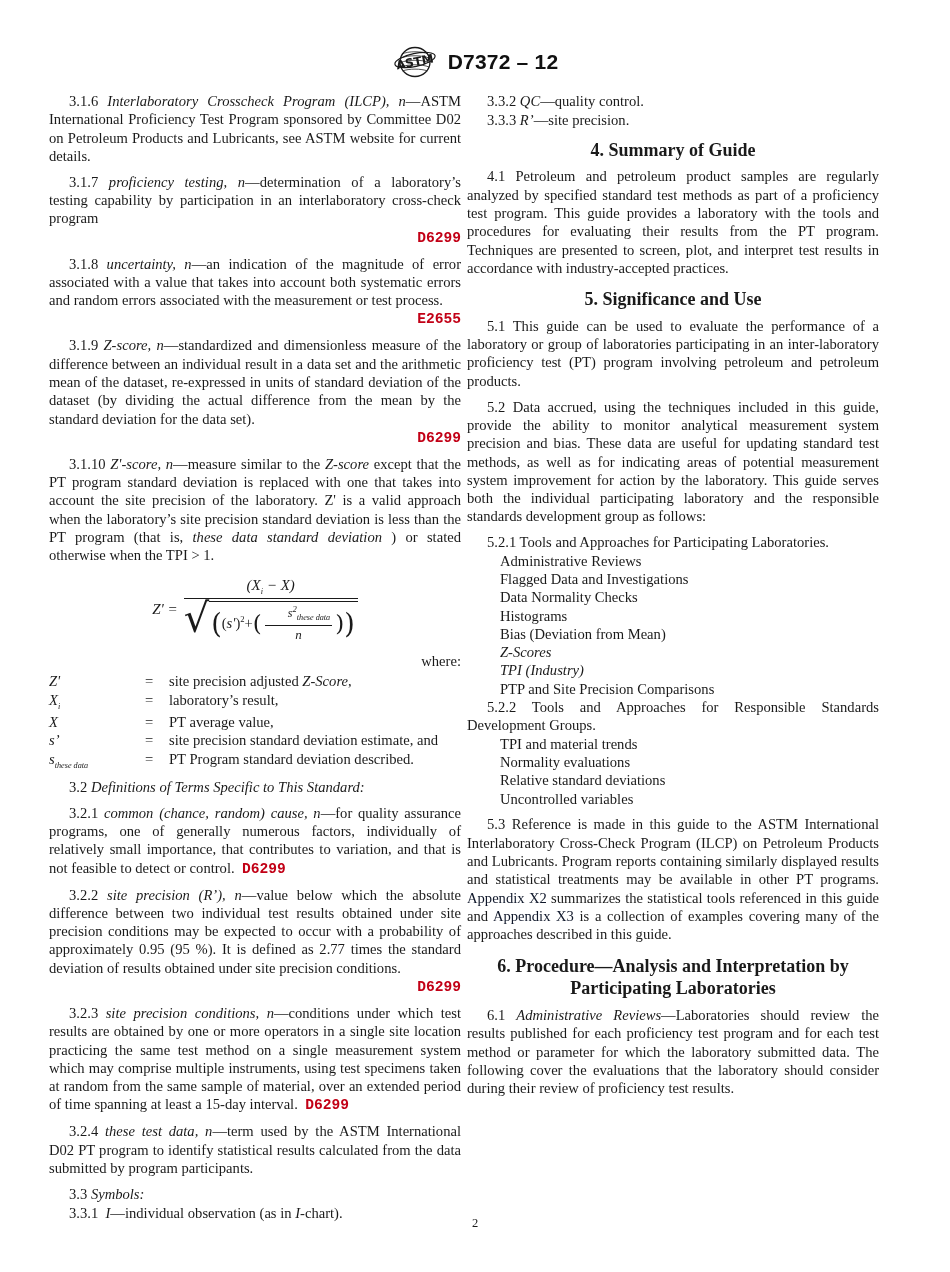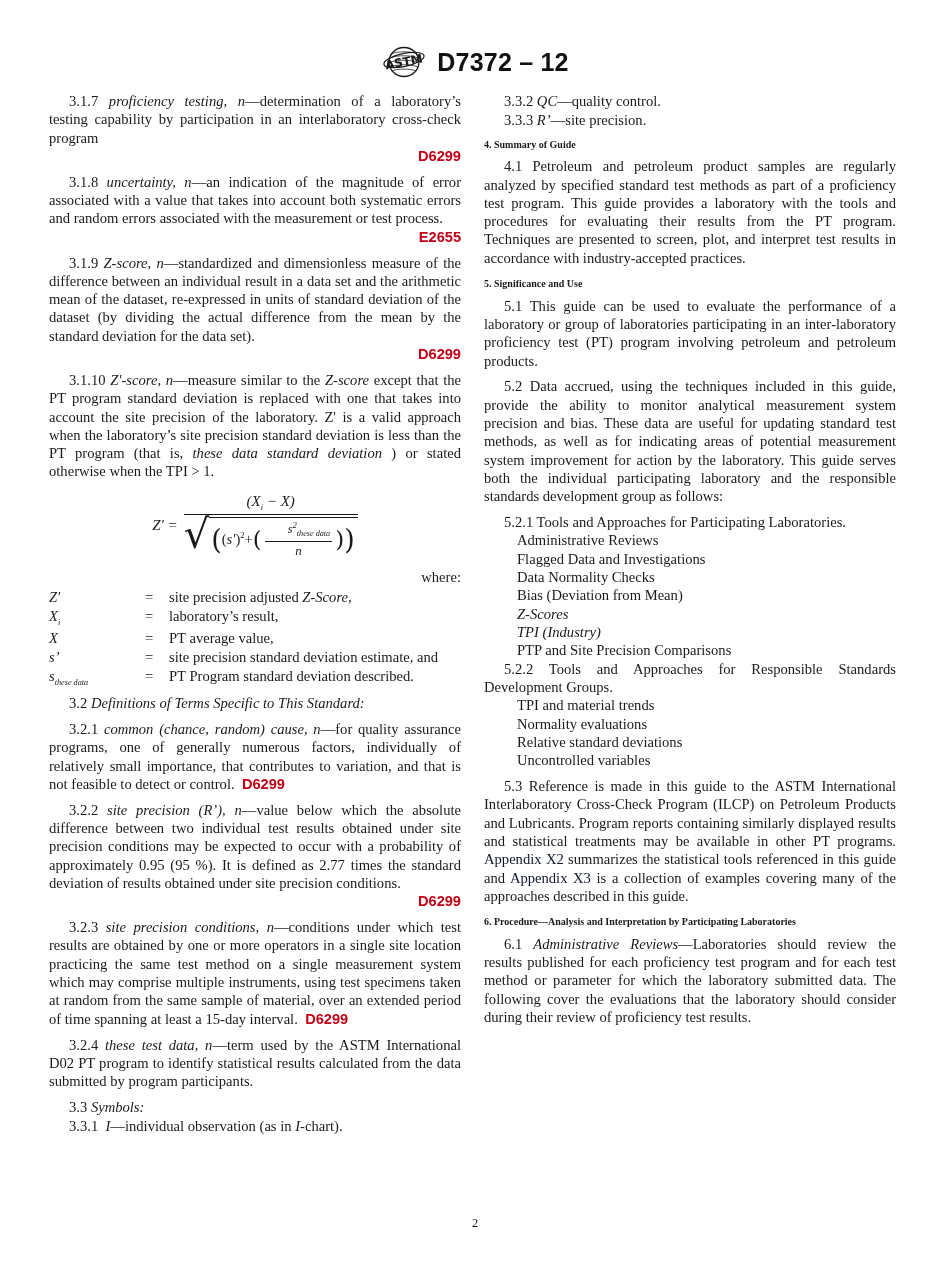--- a/index.html
+++ b/index.html
@@ -14,47 +14,47 @@
   .page { width:950px; height:1272px; position:relative; box-sizing:border-box; }
 
   
   .header {
     position:absolute; top:46px; left:0; width:950px;
     display:flex; align-items:center; justify-content:center; gap:10px;
   }
   .astm-logo { width:46px; height:32px; display:block; }
   .doc-designation {
     font-family:"Liberation Sans", sans-serif;
-    font-weight:bold; font-size:25px; letter-spacing:0.2px;
+    font-weight:bold; font-size:21px; letter-spacing:0.2px;
     color:#111;
   }
 
   
   .col {
     position:absolute; top:92px; width:412px;
     font-size:14.6px; line-height:1.255;
     text-align:justify; text-justify:inter-word;
   }
   .col-left  { left:49px; }
-  .col-right { left:484px; }
+  .col-right { left:467px; }
 
   p { margin:0; }
   .para { text-indent:20px; margin-bottom:7.5px; }
   .para.tight { margin-bottom:1px; text-indent:20px; }
   .nonjust { text-align:left; }
 
   i, .it { font-style:italic; }
-  .ref { color:#c20016; font-weight:bold; font-family:Liberation Sans, sans-serif; }
+  .ref { color:#c20016; font-weight:bold; font-family:Liberation Mono, monospace; }
   .reflink { color:#0f172a; }
   .refline { display:block; text-align:right; text-indent:0; }
 
   h2.sec {
     font-family:"Liberation Serif", serif;
-    font-weight:bold; font-size:10px; line-height:1.26;
-    margin:11px 0 6px 0; text-indent:0; text-align:left;
+    font-weight:bold; font-size:18px; line-height:1.26;
+    margin:11px 0 6px 0; text-indent:0; text-align:center;
   }
   h2.sec.first { margin-top:9px; }
 
   
   .equation {
     margin:11px 0 9px 0; text-indent:0; text-align:center;
     display:flex; align-items:center; justify-content:center;
     font-size:14.6px;
   }
   .eq-lhs { font-style:italic; font-size:15px; padding-right:6px; }
@@ -114,20 +114,21 @@
         </g>
         <ellipse cx="46" cy="28" rx="41" ry="13" fill="none" stroke="#1a1a1a" stroke-width="2.4" transform="rotate(-12 46 28)"></ellipse>
         <text x="46" y="40" font-family="DejaVu Sans, sans-serif" font-size="24" font-weight="bold" text-anchor="middle" fill="#1a1a1a" transform="rotate(-11 46 34)">ASTM</text>
       </svg>
     </span>
     <span class="doc-designation">D7372 – 12</span>
   </div>
 
   <div class="col col-left">
 
+    <p class="para"><span>3.1.6</span> <i>Interlaboratory Crosscheck Program (ILCP),</i> <i>n</i><span>—ASTM International Proficiency Test Program sponsored by Committee D02 on Petroleum Products and Lubricants, see ASTM website for current details.</span></p>
 
     <p class="para"><span>3.1.7</span> <i>proficiency testing, n</i><span>—determination of a laboratory’s testing capability by participation in an interlaboratory cross-check program</span><span class="refline"><span class="ref">D6299</span></span></p>
 
     <p class="para"><span>3.1.8</span> <i>uncertainty, n</i><span>—an indication of the magnitude of error associated with a value that takes into account both systematic errors and random errors associated with the measurement or test process.</span><span class="refline"><span class="ref">E2655</span></span></p>
 
     <p class="para"><span>3.1.9</span> <i>Z-score</i><i>, n</i><span>—standardized and dimensionless measure of the difference between an individual result in a data set and the arithmetic mean of the dataset, re-expressed in units of standard deviation of the dataset (by dividing the actual difference from the mean by the standard deviation for the data set).</span><span class="refline"><span class="ref">D6299</span></span></p>
 
     <p class="para"><span>3.1.10</span> <i>Z'-score, n</i><span>—measure similar to the </span><i>Z-score</i><span> except that the PT program standard deviation is replaced with one that takes into account the site precision of the laboratory. Z' is a valid approach when the laboratory’s site precision standard deviation is less than the PT program (that is, </span><i>these data standard deviation</i><span> ) or stated otherwise when the TPI &gt; 1.</span></p>
 
     <div class="equation">
@@ -215,20 +216,21 @@
 
     <p class="para"><span>5.1</span> <span>This guide can be used to evaluate the performance of a laboratory or group of laboratories participating in an inter-laboratory proficiency test (PT) program involving petroleum and petroleum products.</span></p>
 
     <p class="para"><span>5.2</span> <span>Data accrued, using the techniques included in this guide, provide the ability to monitor analytical measurement system precision and bias. These data are useful for updating standard test methods, as well as for indicating areas of potential measurement system improvement for action by the laboratory. This guide serves both the individual participating laboratory and the responsible standards development group as follows:</span></p>
 
     <p class="subhead nonjust"><span>5.2.1</span> <span>Tools and Approaches for Participating Laboratories.</span></p>
     <div class="sublist">
       <div class="li">Administrative Reviews</div>
       <div class="li">Flagged Data and Investigations</div>
       <div class="li">Data Normality Checks</div>
+      <div class="li">Histograms</div>
       <div class="li">Bias (Deviation from Mean)</div>
       <div class="li it">Z-Scores</div>
       <div class="li it">TPI (Industry)</div>
       <div class="li">PTP and Site Precision Comparisons</div>
     </div>
 
     <p class="subhead"><span>5.2.2</span> <span>Tools and Approaches for Responsible Standards Development Groups.</span></p>
     <div class="sublist">
       <div class="li">TPI and material trends</div>
       <div class="li">Normality evaluations</div>

